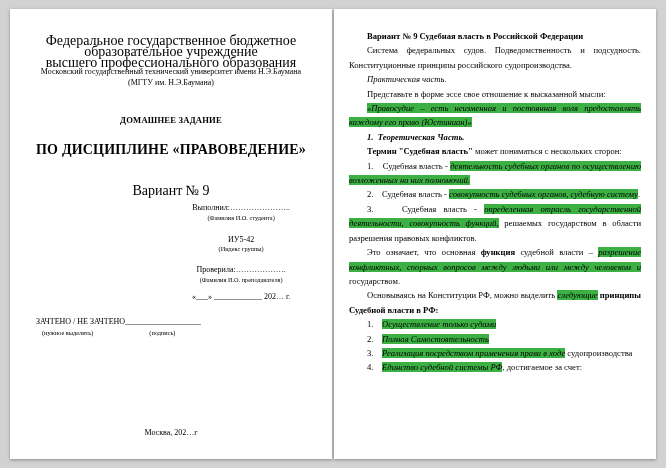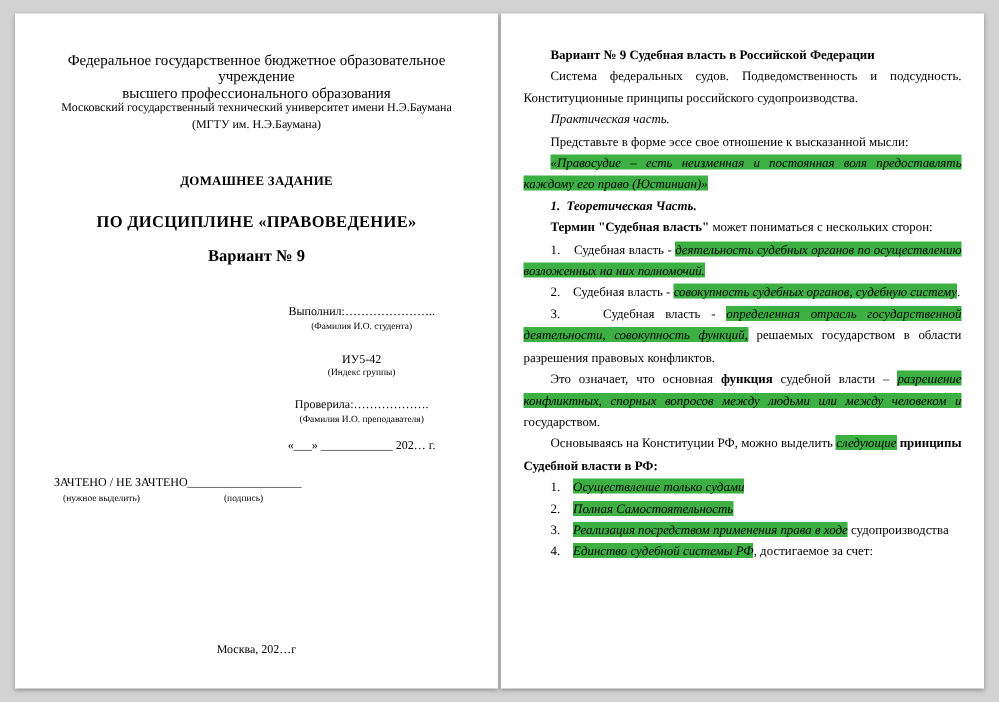--- a/index.html
+++ b/index.html
@@ -13,25 +13,25 @@
   .page{
     position:absolute;top:9px;width:322px;height:450px;
     background:#ffffff;
     box-shadow:0 1px 3px rgba(0,0,0,0.35);
   }
   #left-page{left:10px;}
   #right-page{left:334px;}
 
   
   .lp-center{position:absolute;left:12px;right:12px;text-align:center;}
-  #lp-header{top:26px;font-size:10px;line-height:11px;}
+  #lp-header{top:26px;font-size:14px;line-height:11px;}
   #lp-univ{top:57px;font-size:8px;line-height:11px;}
   #lp-title1{top:106px;font-weight:bold;font-size:8.6px;letter-spacing:.2px;}
-  #lp-title2{top:133px;font-weight:bold;font-size:11px;letter-spacing:.2px;}
-  #lp-variant{top:156px;font-weight:bold;font-size:11px;}
+  #lp-title2{top:133px;font-weight:bold;font-size:14px;letter-spacing:.2px;}
+  #lp-variant{top:174px;font-weight:normal;font-size:14px;}
   .lp-right{position:absolute;left:51%;right:24px;text-align:center;}
   .f8{font-size:8px;line-height:10px;}
   .hint{font-size:6.3px;line-height:8px;}
   #lp-filled{top:194px;}
   #lp-filled-hint{top:205px;}
   #lp-group{top:226px;}
   #lp-group-hint{top:236px;}
   #lp-checked{top:256px;}
   #lp-checked-hint{top:267px;}
   #lp-date{top:283px;}

